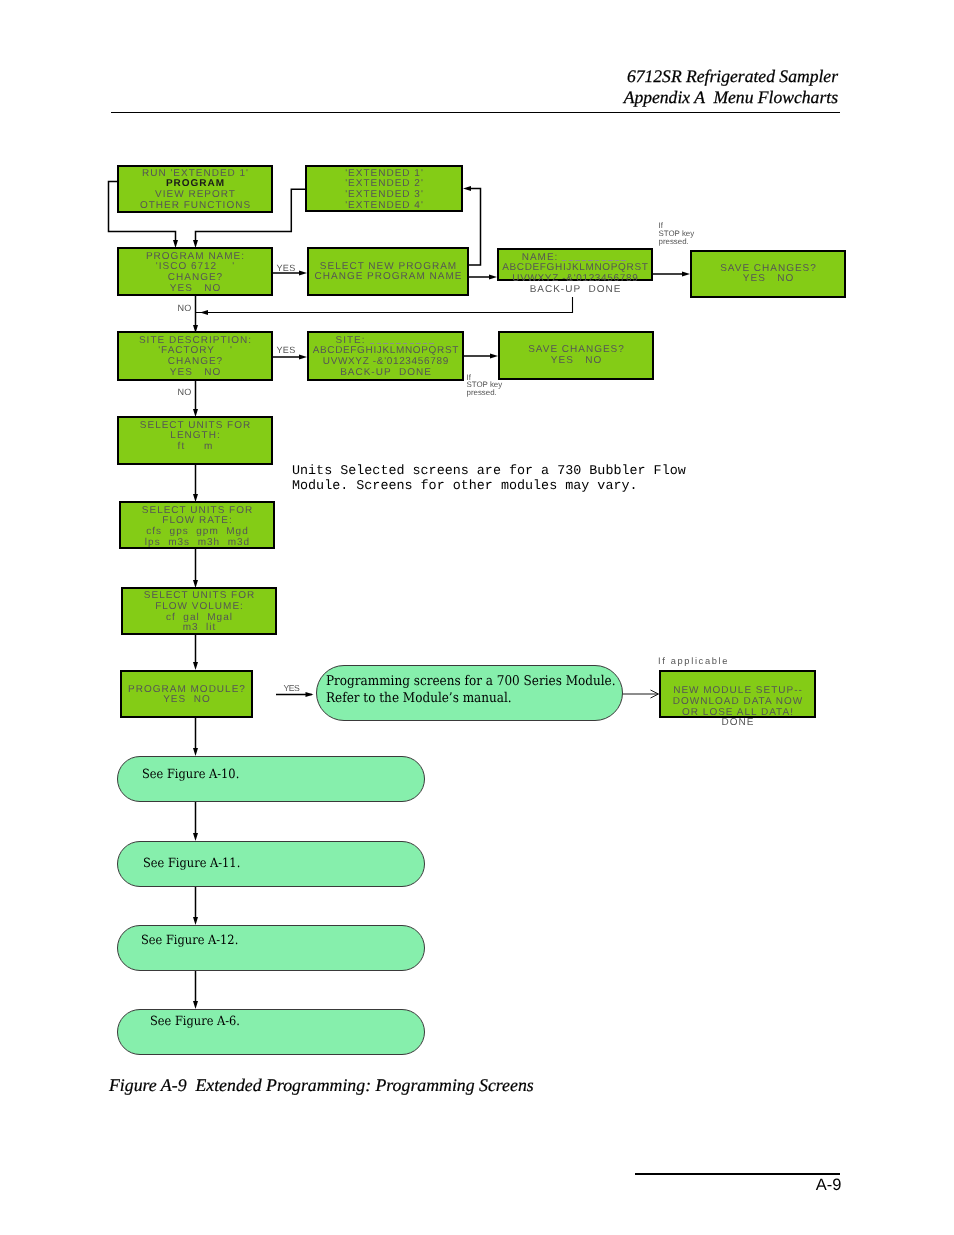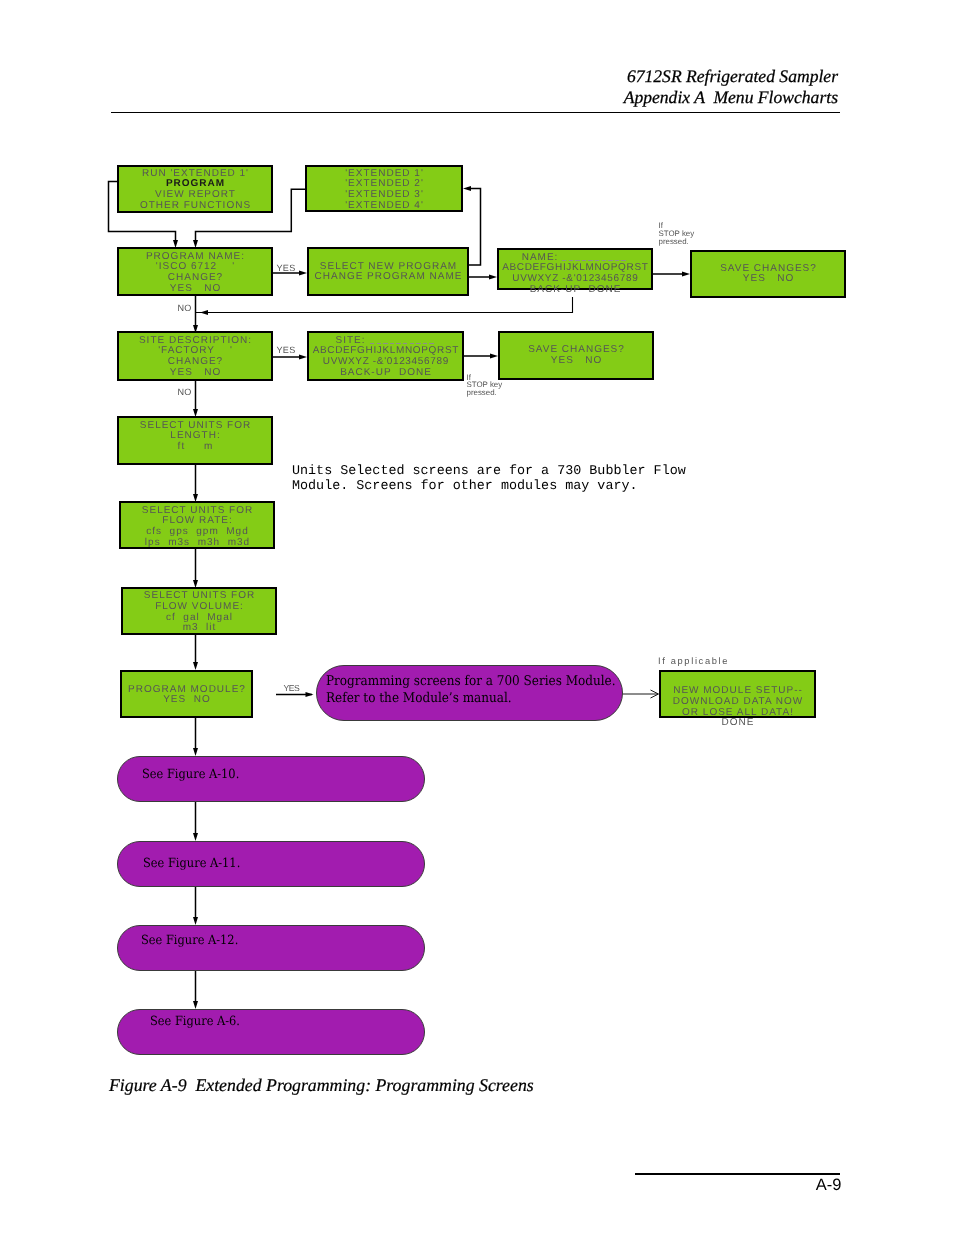--- a/index.html
+++ b/index.html
@@ -18,21 +18,21 @@
           font-size:16.5px;letter-spacing:0px;line-height:16px;}
   #caption{position:absolute;left:109px;top:1075px;font-family:"Liberation Serif",serif;
            font-style:italic;font-weight:normal;font-size:17.8px;letter-spacing:0px;white-space:pre;-webkit-text-stroke:0.22px #000;}
   #note{position:absolute;left:292px;top:464px;font-family:Liberation Mono, monospace;
         font-stretch:condensed;font-size:13.4px;line-height:15.4px;}
   #note>div{white-space:pre;}
   svg#flow{position:absolute;left:0;top:0;width:954px;height:1235px;}
 
   .box{position:absolute;border:2px solid #000;box-sizing:border-box;background:#84cc16;
        display:flex;align-items:flex-start;justify-content:center;}
-  .rbox{position:absolute;border:1px solid #3a3a3a;box-sizing:border-box;background:#a21caf;
+  .rbox{position:absolute;border:1px solid #3a3a3a;box-sizing:border-box;background:#86efac;
         border-radius:999px;display:flex;align-items:flex-start;justify-content:flex-start;}
   .lines{width:100%;text-align:center;}
   .ln{font-family:"Liberation Sans",sans-serif;font-size:10px;letter-spacing:1.0px;
       color:#555;line-height:10.75px;white-space:pre;text-indent:1.0px;}
   .ln.b{font-weight:bold;color:#1a1a1a;}
   .ln.tight{letter-spacing:0.65px;text-indent:0.65px;}
   .ln.fld{text-indent:0;}
   .ln.fld .dash{display:inline-block;width:66px;height:1px;
                 vertical-align:-1.5px;margin-left:4px;
                 background-image:repeating-linear-gradient(to right,#8d8d8d 0 4.4px,transparent 4.4px 6.6px);
@@ -124,21 +124,21 @@
         <div class="ln">CHANGE?</div>
         <div class="ln">YES   NO</div>
       </div>
     </div>
 <div class="box" style="left:307px;top:247px;width:162px;height:48.5px;padding-top:12.6px;padding-left:0px">
       <div class="lines">
         <div class="ln">SELECT NEW PROGRAM</div>
         <div class="ln">CHANGE PROGRAM NAME</div>
       </div>
     </div>
-<div class="box" style="left:497px;top:248px;width:156px;height:42px;padding-top:2.6px;padding-left:0px">
+<div class="box" style="left:497px;top:248px;width:156px;height:33px;padding-top:2.6px;padding-left:0px">
       <div class="lines">
         <div class="ln fld"><span>NAME:</span><span class="dash"></span></div>
         <div class="ln tight">ABCDEFGHIJKLMNOPQRST</div>
         <div class="ln tight">UVWXYZ -&amp;'0123456789</div>
         <div class="ln">BACK-UP  DONE</div>
       </div>
     </div>
 <div class="box" style="left:690px;top:249.5px;width:156px;height:48px;padding-top:12.1px;padding-left:0px">
       <div class="lines">
         <div class="ln">SAVE CHANGES?</div>

